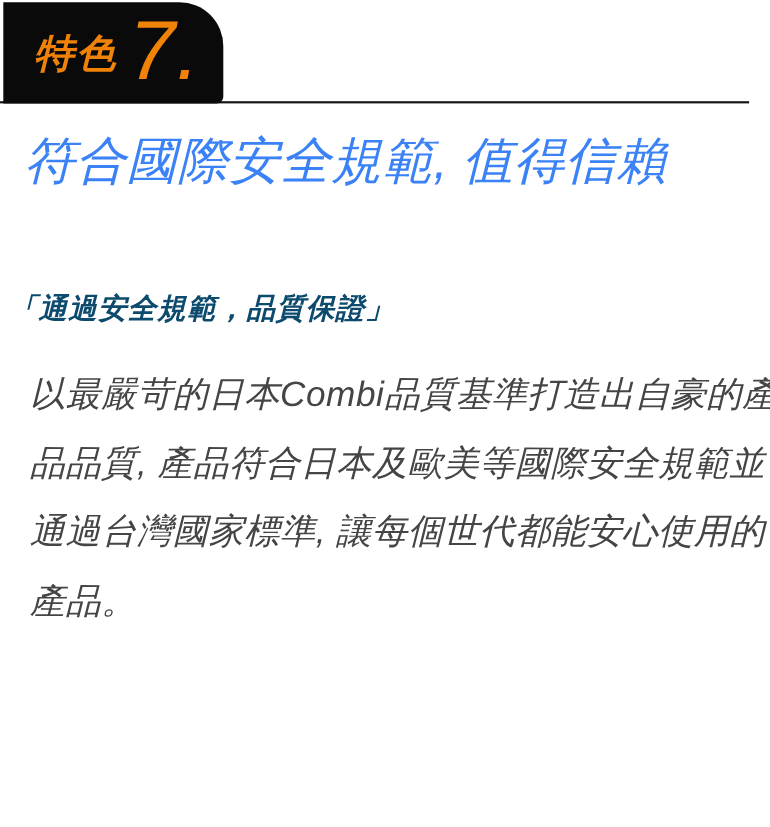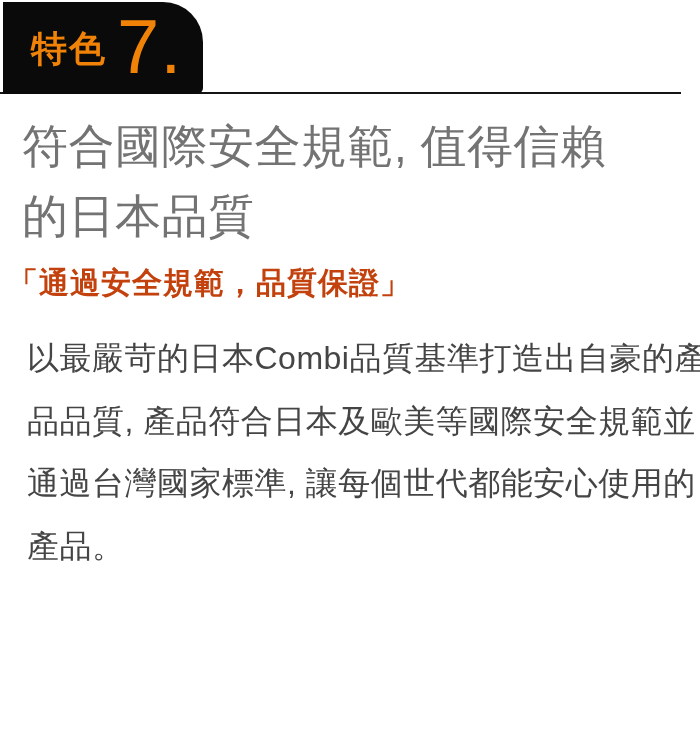--- a/index.html
+++ b/index.html
@@ -7,20 +7,21 @@
     padding: 0;
     background: #ffffff;
     font-family: "Liberation Sans", sans-serif;
   }
   .page {
     position: relative;
     width: 700px;
     height: 752px;
     background: #ffffff;
     overflow: hidden;
+    font-style: italic;
   }
 
   
   .header-rule {
     position: absolute;
     top: 92px;
     left: 0;
     width: 681px;
     height: 2px;
     background: #141414;
@@ -53,35 +54,35 @@
     color: #f08307;
     line-height: 1;
     letter-spacing: 1px;
   }
 
   
   .heading {
     position: absolute;
     left: 22px;
     top: 111px;
-    color: #737373;
+    color: #3b82f6;
     font-size: 46px;
     line-height: 70px;
     font-weight: 500;
     letter-spacing: 0.5px;
     white-space: nowrap;
   }
 
   
   .subtitle {
     position: absolute;
     left: 8px;
     top: 263px;
-    color: #c2410c;
-    font-size: 30px;
+    color: #0c4a6e;
+    font-size: 26px;
     font-weight: 700;
     letter-spacing: 1px;
     white-space: nowrap;
   }
 
   
   .body-text {
     position: absolute;
     left: 27px;
     top: 327px;
@@ -132,21 +133,20 @@
 
   <div class="header-rule"></div>
 
   <div class="feature-badge">
     <span class="badge-label">特色</span>
     <span class="badge-number">7.</span>
   </div>
 
   <div class="heading">
     <div>符合國際安全規範, 值得信賴</div>
-    <div>的日本品質</div>
   </div>
 
   <div class="subtitle">「通過安全規範，品質保證」</div>
 
   <div class="body-text">
     <div>以最嚴苛的日本Combi品質基準打造出自豪的產</div>
     <div>品品質, 產品符合日本及歐美等國際安全規範並</div>
     <div>通過台灣國家標準, 讓每個世代都能安心使用的</div>
     <div>產品。</div>
   </div>

